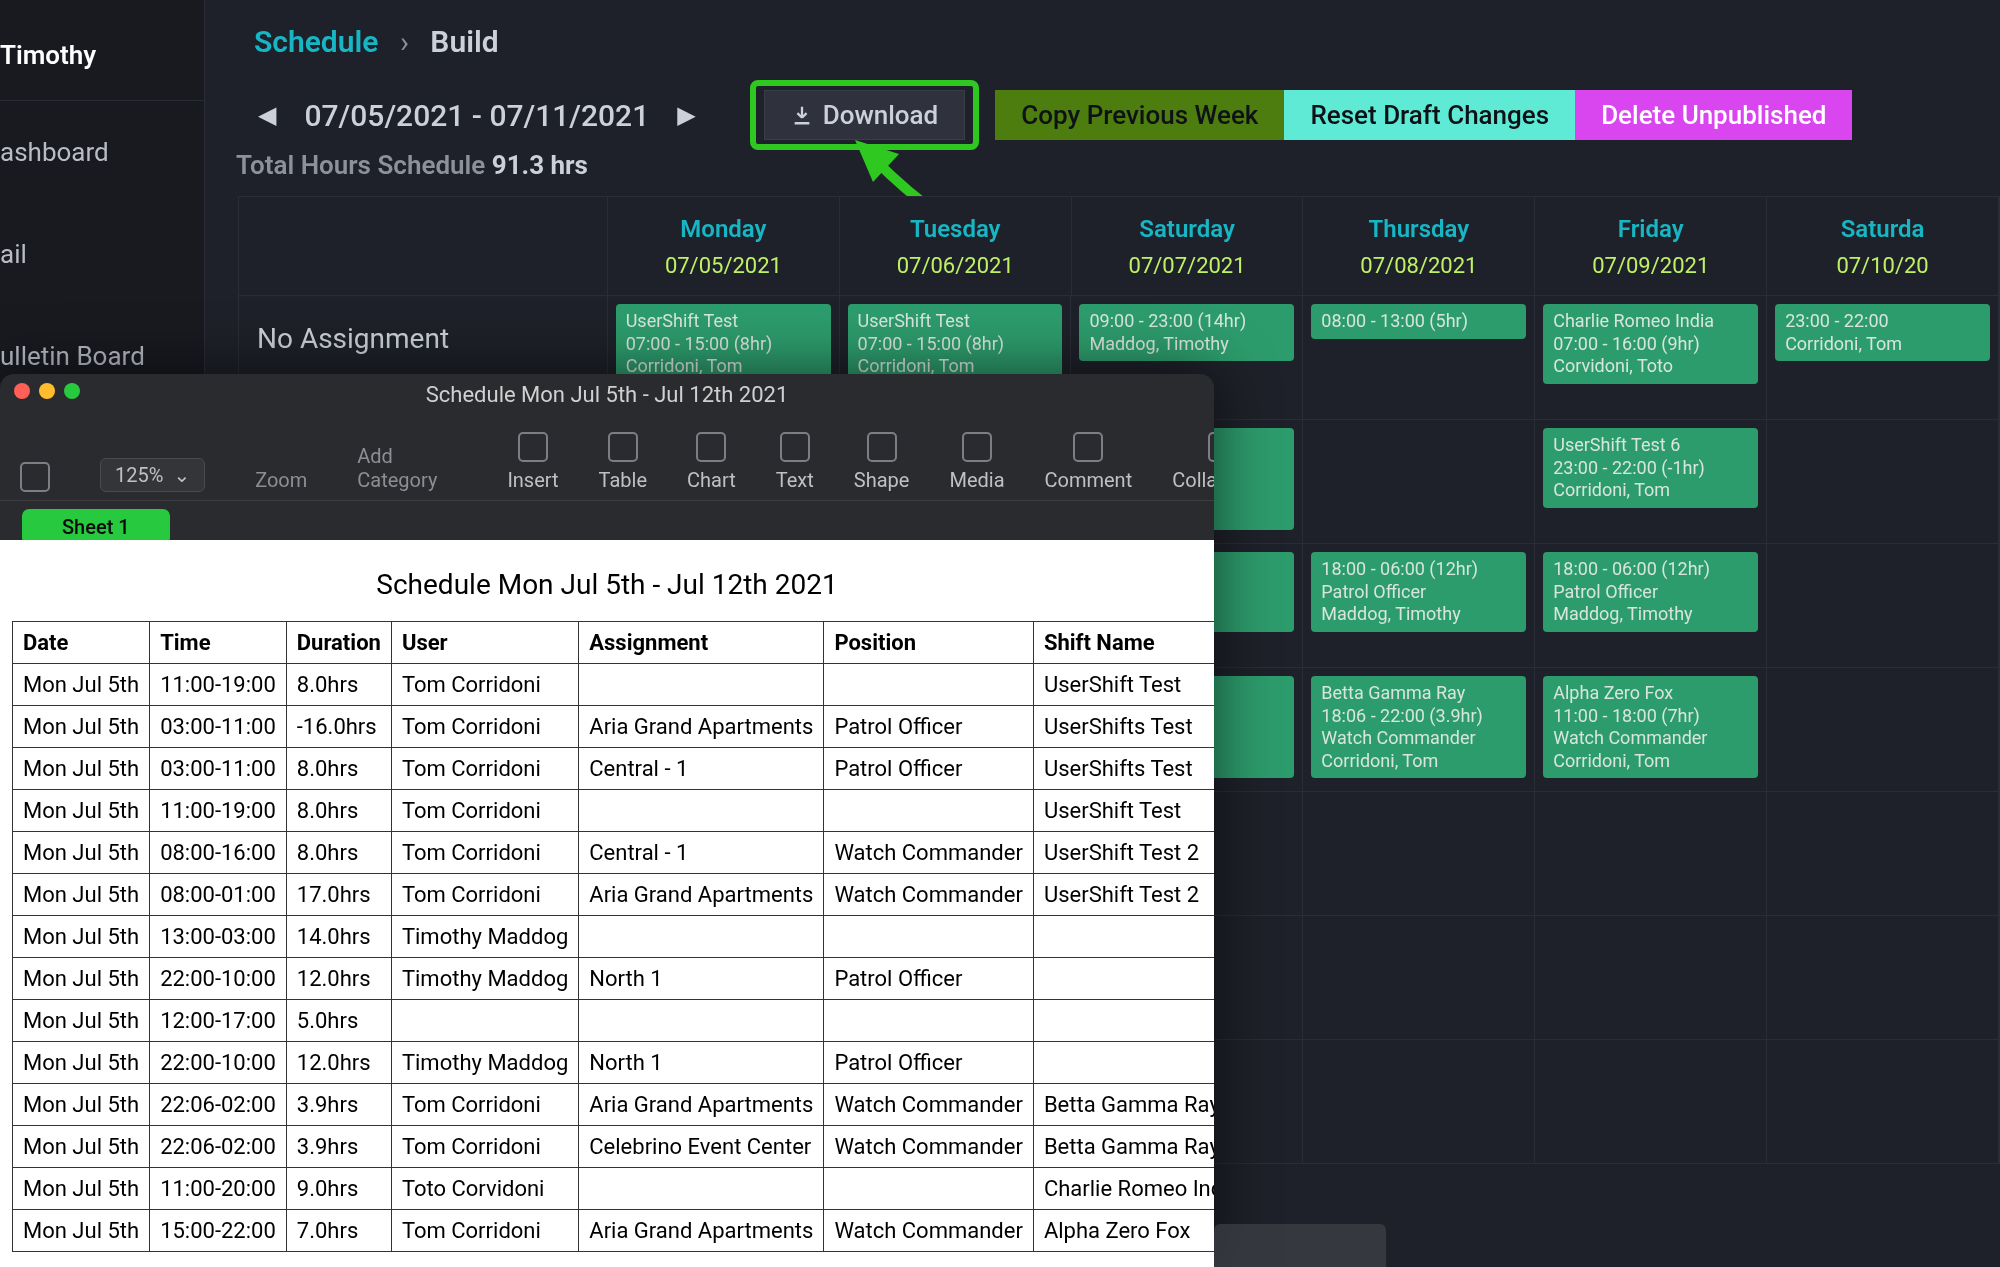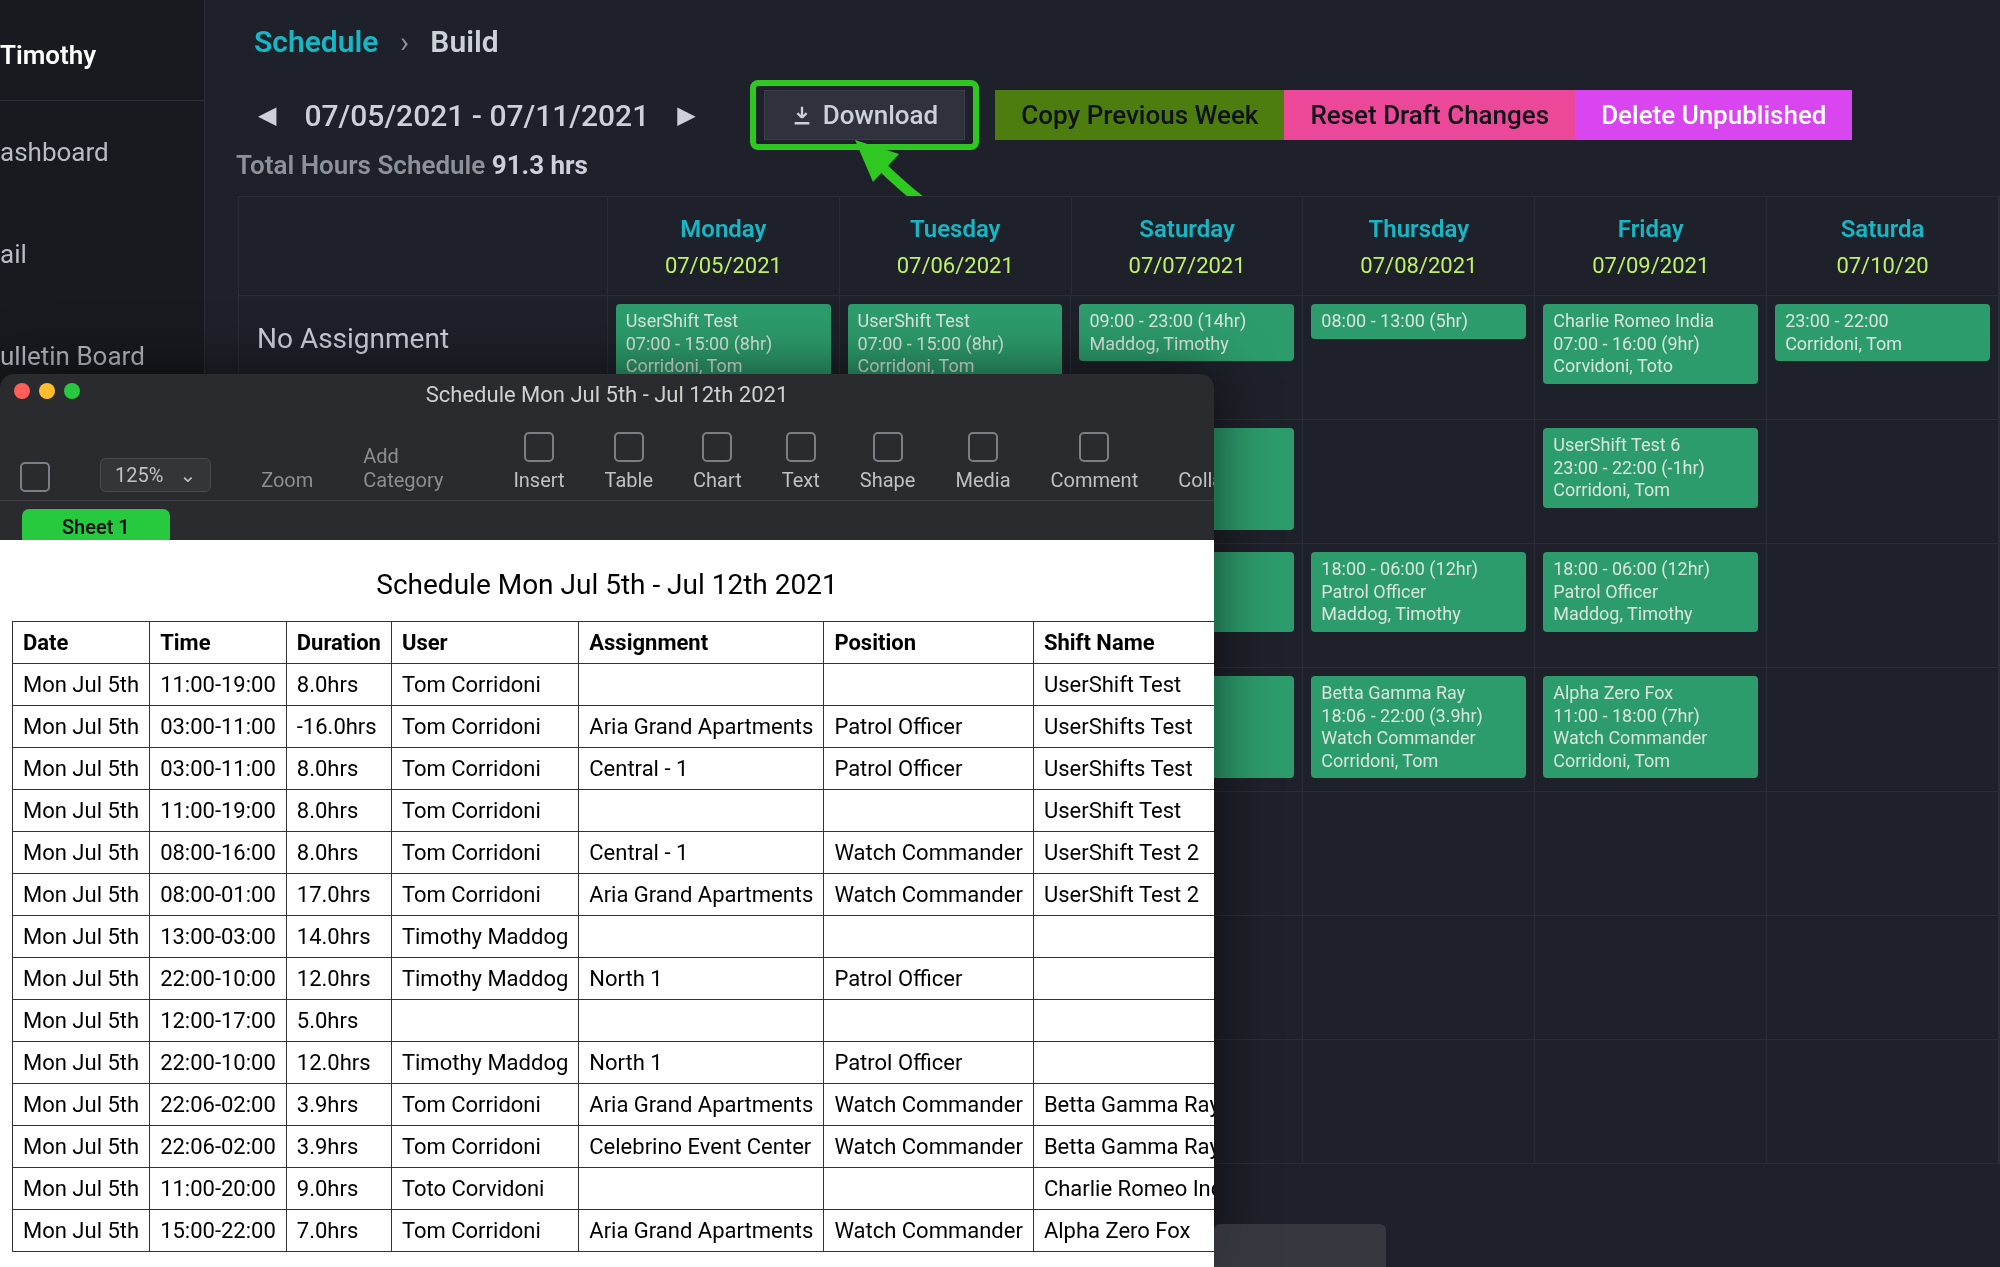--- a/index.html
+++ b/index.html
@@ -17,21 +17,21 @@
   .crumbs .sep { color:#8a8f9a; margin:0 14px; }
   .crumbs .b { color:#ccd0da; font-weight:600; }
 
   
   .tbar { position:absolute; left:230px; top:90px; display:flex; align-items:center; gap:0; }
   .nav-arrow { color:#ccd0da; font-size:24px; padding:0 28px; cursor:pointer; }
   .range { color:#ccd0da; font-size:30px; font-weight:500; }
   .btn { display:inline-flex; align-items:center; gap:10px; height:50px; padding:0 26px; font-size:26px; font-weight:500; cursor:pointer; }
   .btn.dark { background:#2f323c; color:#ccd0da; border:1px solid #3a3e48; }
   .btn.teal { background:#4d7c0f; color:#0e1216; }
-  .btn.orange { background:#ec4899; color:#0e1216; }
+  .btn.orange { background:#5eead4; color:#0e1216; }
   .btn.red { background:#d946ef; color:#fff; }
   .dlwrap { position:relative; margin:0 30px 0 40px; }
   .dlwrap .ring { position:absolute; inset:-10px -14px; border:6px solid #2ec820; border-radius:8px; pointer-events:none; }
   .dl-icon { width:22px; height:22px; fill:none; stroke:#ccd0da; stroke-width:2.5; }
 
   
   .arrow { position:absolute; left:855px; top:140px; width:320px; height:160px; pointer-events:none; }
   .arrow path { stroke:#2ec820; stroke-width:10; fill:none; }
   .arrow .head { fill:#2ec820; }
 
@@ -56,21 +56,21 @@
   
   .win { position:absolute; left:0; top:374px; width:1214px; height:893px; background:#2a2b2e; border-radius:14px 14px 0 0; box-shadow:0 0 60px rgba(0,0,0,.6); overflow:hidden; }
   .tbar2 { height:34px; display:flex; align-items:center; gap:9px; padding-left:14px; }
   .dot { width:16px; height:16px; border-radius:50%; }
   .dot.r{background:#ff5f56}.dot.y{background:#ffbd2e}.dot.g{background:#27c93f}
   .wtitle { position:absolute; top:8px; left:0; right:0; text-align:center; color:#d0d0d0; font-size:22px; }
   .tools { display:flex; align-items:flex-end; gap:50px; padding:10px 20px 8px 20px; color:#bfc0c4; font-size:20px; border-bottom:1px solid #3c3d41; }
   .tool { display:flex; flex-direction:column; align-items:center; gap:6px; }
   .tool .ico { width:30px; height:30px; border:2px solid #7c7e85; border-radius:5px; }
   .tool.plain { flex-direction:row; gap:12px; align-items:center; }
-  .zoom { display:flex; align-items:center; gap:16px; background:#343539; border:1px solid #4a4b50; border-radius:6px; padding:4px 14px; font-size:20px; }
+  .zoom { display:flex; align-items:center; gap:10px; background:#343539; border:1px solid #4a4b50; border-radius:6px; padding:4px 14px; font-size:20px; }
   .sheettab { display:inline-block; background:#27c93f; color:#0a0a0a; font-size:20px; font-weight:500; padding:6px 40px; border-radius:7px; margin:8px 0 0 22px; }
   .doc { position:absolute; left:0; top:166px; right:0; bottom:0; background:#fff; color:#000; overflow:hidden; }
   .doctitle { text-align:center; font-size:28px; padding:28px 0 20px 0; }
   table.sdata { width:1180px; margin:0 12px; border-collapse:collapse; font-size:22px; }
   table.sdata th, table.sdata td { border:1px solid #333; padding:8px 10px; text-align:left; white-space:nowrap; overflow:hidden; }
   table.sdata th { font-weight:700; }
   table.sdata td:nth-child(1){width:128px}
   table.sdata td:nth-child(2){width:126px}
   table.sdata td:nth-child(3){width:100px}
   table.sdata td:nth-child(4){width:168px}

